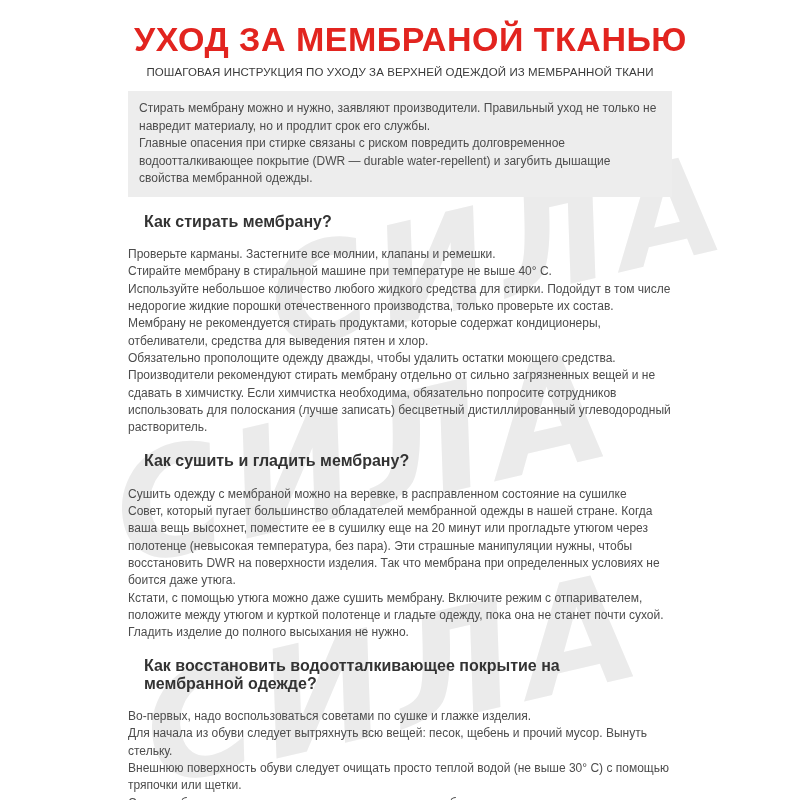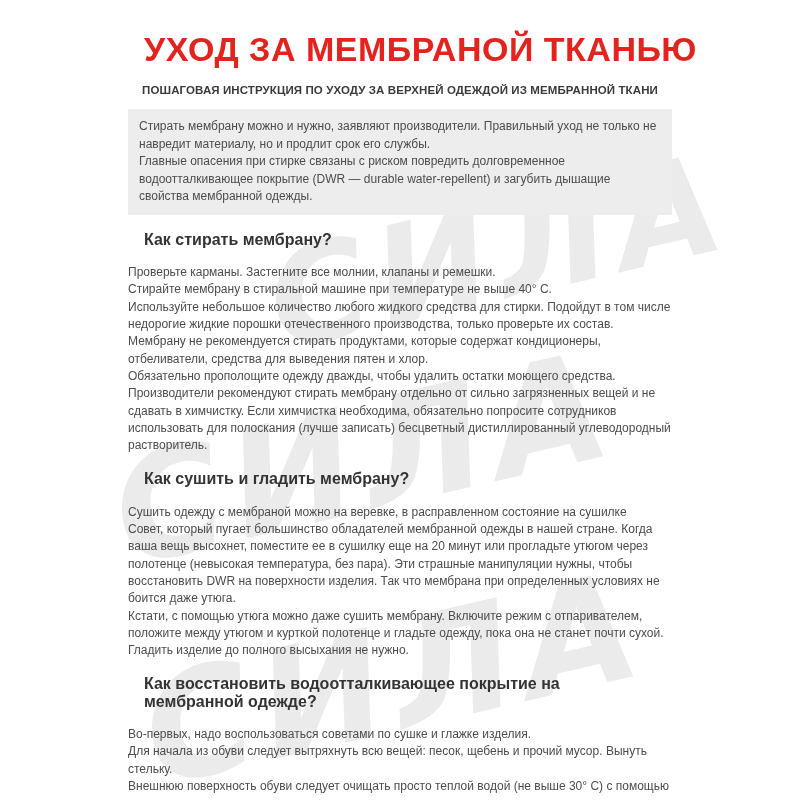--- a/index.html
+++ b/index.html
@@ -33,35 +33,35 @@
   .wm3 { top: 605px; left: 140px; font-size: 148px; }
 
   .content {
     position: relative;
     z-index: 1;
     width: 544px;
     margin: 0 auto;
     padding-top: 15px;
   }
   .title {
-    margin: 16px;
+    margin: 6px;
     text-align: center;
     color: #e2241f;
     font-size: 34px;
     font-weight: bold;
     letter-spacing: 0.5px;
     line-height: 1.1;
     white-space: nowrap;
   }
   .subtitle {
     margin-top: 8px;
     text-align: center;
     color: #3a3a3a;
     font-size: 11.5px;
-    font-weight: bold;
+    font-weight: normal;
     letter-spacing: 0.1px;
     white-space: nowrap;
   }
   .intro-box {
     margin-top: 13px;
     background: #ededed;
     padding: 9px 11px;
     color: #4c4c4c;
     font-size: 12px;
     line-height: 17.5px;

